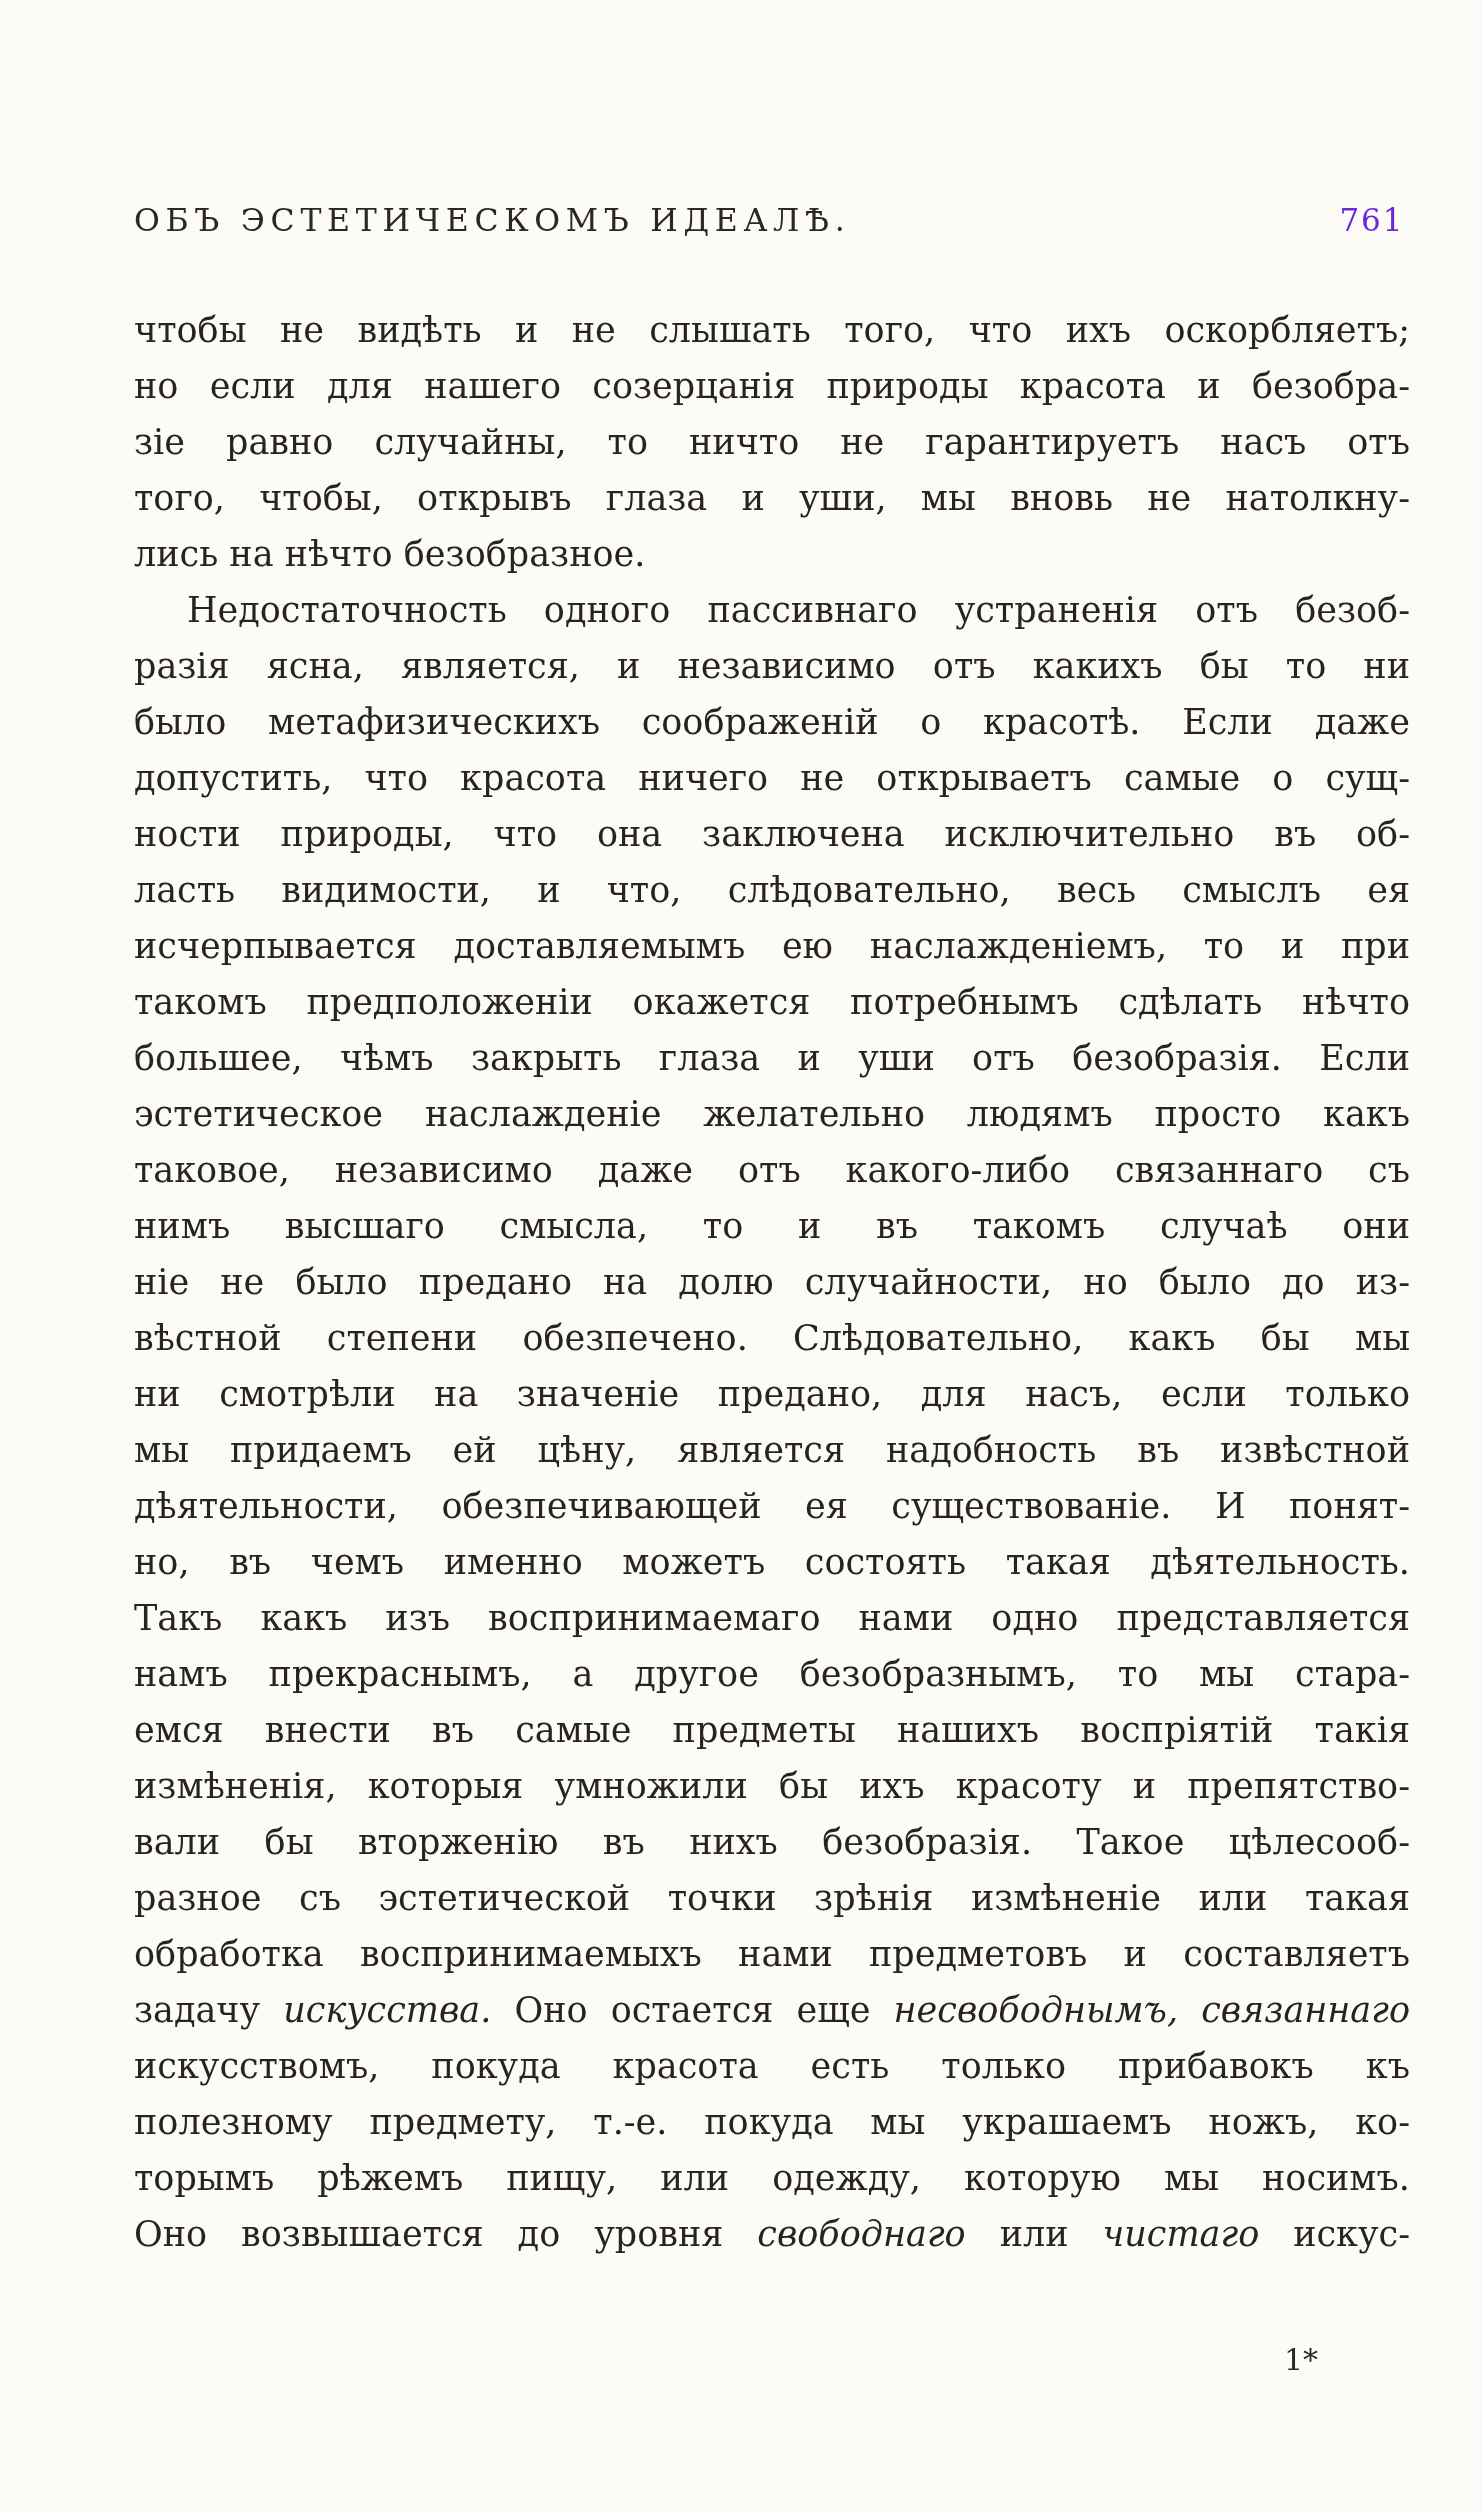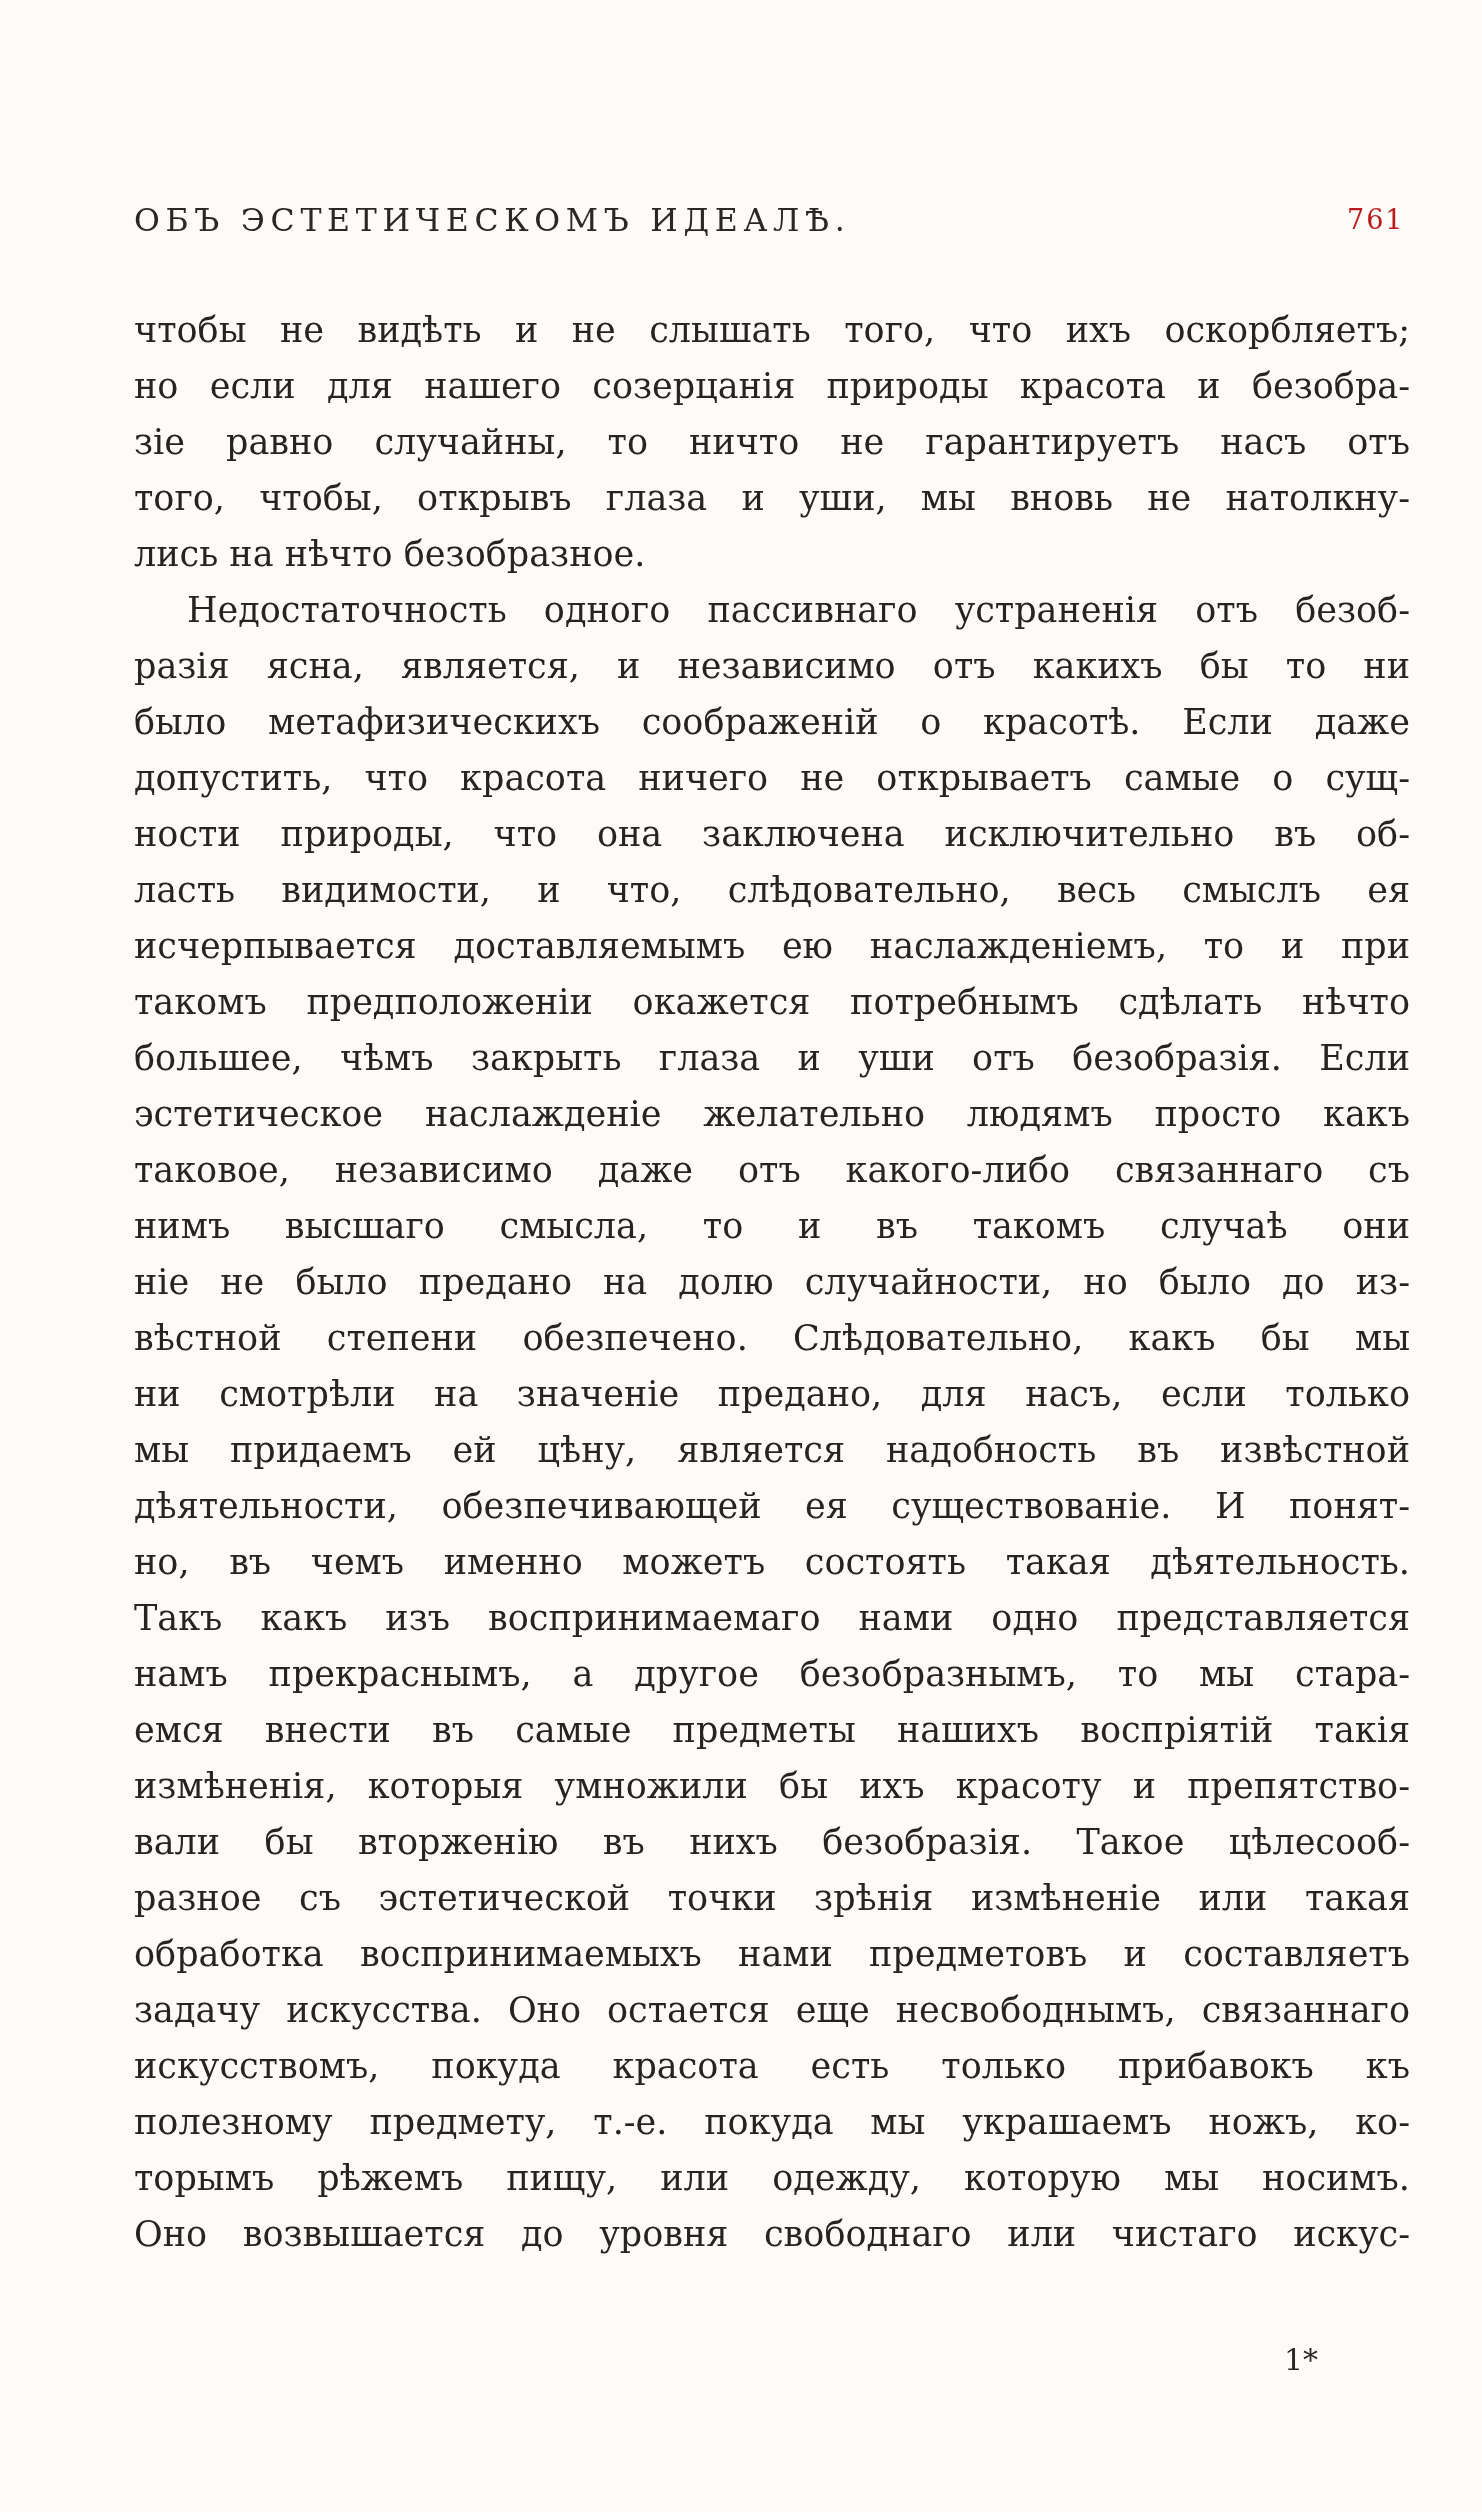--- a/index.html
+++ b/index.html
@@ -30,24 +30,24 @@
     text-align: left;
     font-size: 31.5px;
     letter-spacing: 5.7px;
     line-height: 46px;
     color: #2b2724;
   }
   .page-number {
     position: absolute;
     right: 5.7px;
     top: 0;
-    font-size: 27px;
+    font-size: 31px;
     line-height: 46px;
     letter-spacing: 1.9px;
-    color: #b91c1c;
+    color: #6d28d9;
   }
   .body-text {
     position: absolute;
     left: 134px;
     top: 302px;
     width: 1276px;
   }
   .line {
     height: 56px;
     line-height: 56px;
@@ -57,20 +57,21 @@
     text-justify: inter-word;
     box-sizing: border-box;
   }
   .line.para-end {
     text-align-last: left;
   }
   .line.indent {
     padding-left: 53px;
   }
   .it {
+    font-style: italic;
   }
   .signature-mark {
     position: absolute;
     left: 134px;
     top: 2342px;
     width: 1276px;
     box-sizing: border-box;
     padding-right: 92px;
     text-align: right;
     font-size: 30px;

